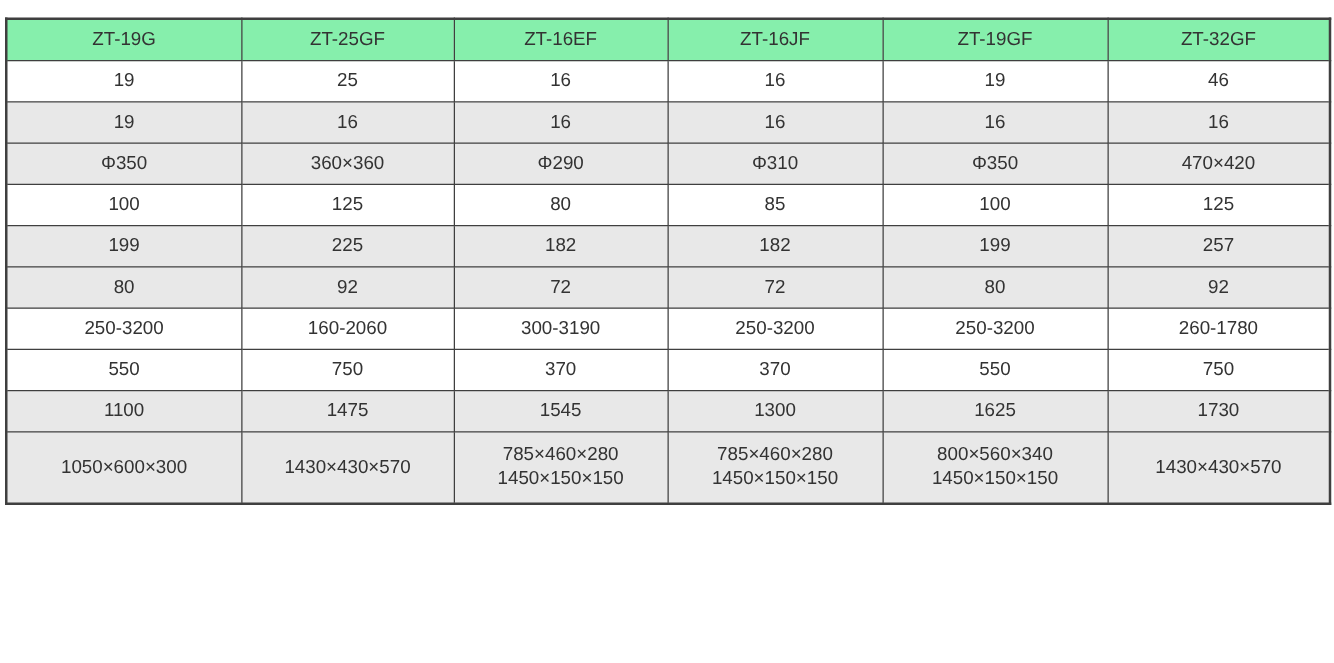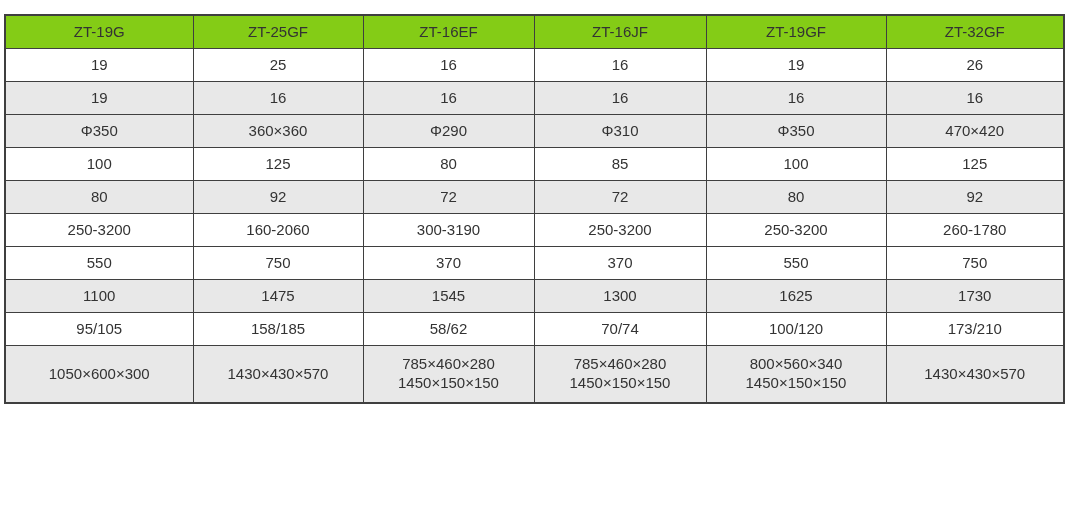--- a/index.html
+++ b/index.html
@@ -33,21 +33,21 @@
     background: #ffffff;
     height: 30px;
     padding: 1px 4px;
     white-space: pre-line;
     line-height: 1.25;
   }
   table.spec-table tr.stripe td {
     background: #e8e8e8;
   }
   table.spec-table tr.header-row td {
-    background: #84cc16;
+    background: #86efac;
   }
   table.spec-table tr.tall td {
     height: 54px;
   }
 </style>
 </head>
 <body>
 
 <div class="page">
   <table class="spec-table">
@@ -67,21 +67,21 @@
           <td>ZT-16JF</td>
           <td>ZT-19GF</td>
           <td>ZT-32GF</td>
         </tr>
         <tr class="">
           <td>19</td>
           <td>25</td>
           <td>16</td>
           <td>16</td>
           <td>19</td>
-          <td>26</td>
+          <td>46</td>
         </tr>
         <tr class="stripe">
           <td>19</td>
           <td>16</td>
           <td>16</td>
           <td>16</td>
           <td>16</td>
           <td>16</td>
         </tr>
         <tr class="stripe">
@@ -92,20 +92,28 @@
           <td>Φ350</td>
           <td>470×420</td>
         </tr>
         <tr class="">
           <td>100</td>
           <td>125</td>
           <td>80</td>
           <td>85</td>
           <td>100</td>
           <td>125</td>
+        </tr>
+        <tr class="stripe">
+          <td>199</td>
+          <td>225</td>
+          <td>182</td>
+          <td>182</td>
+          <td>199</td>
+          <td>257</td>
         </tr>
         <tr class="stripe">
           <td>80</td>
           <td>92</td>
           <td>72</td>
           <td>72</td>
           <td>80</td>
           <td>92</td>
         </tr>
         <tr class="">
@@ -125,28 +133,20 @@
           <td>750</td>
         </tr>
         <tr class="stripe">
           <td>1100</td>
           <td>1475</td>
           <td>1545</td>
           <td>1300</td>
           <td>1625</td>
           <td>1730</td>
         </tr>
-        <tr class="">
-          <td>95/105</td>
-          <td>158/185</td>
-          <td>58/62</td>
-          <td>70/74</td>
-          <td>100/120</td>
-          <td>173/210</td>
-        </tr>
         <tr class="stripe tall">
           <td>1050×600×300</td>
           <td>1430×430×570</td>
           <td>785×460×280
 1450×150×150</td>
           <td>785×460×280
 1450×150×150</td>
           <td>800×560×340
 1450×150×150</td>
           <td>1430×430×570</td>

